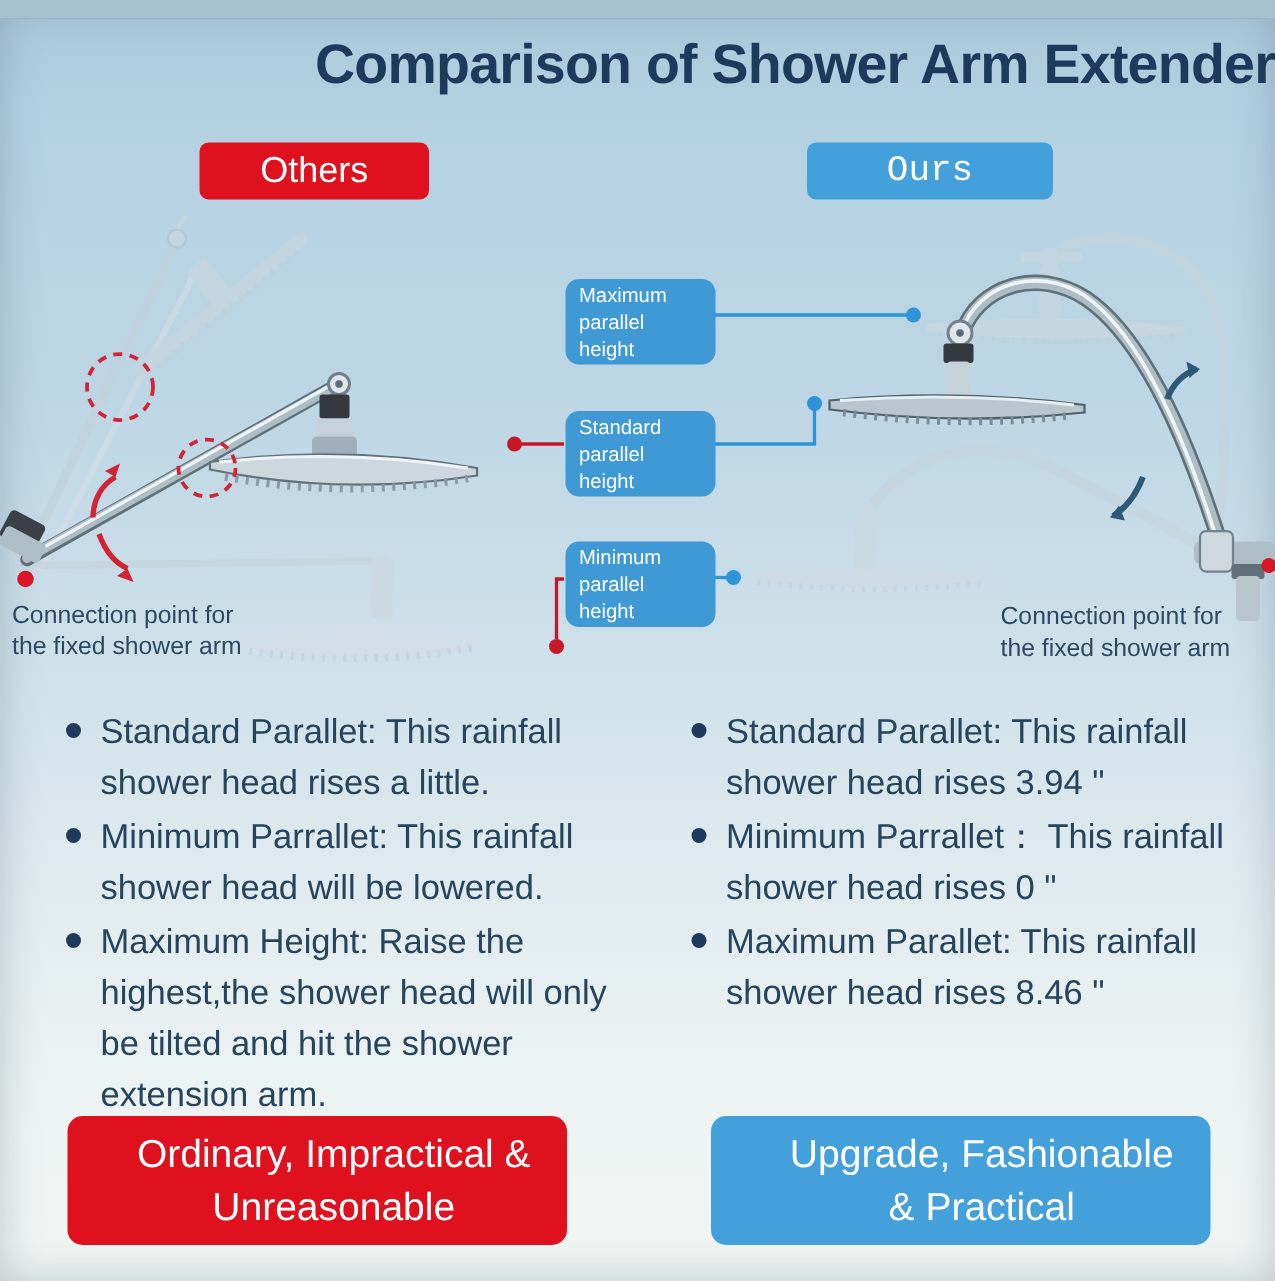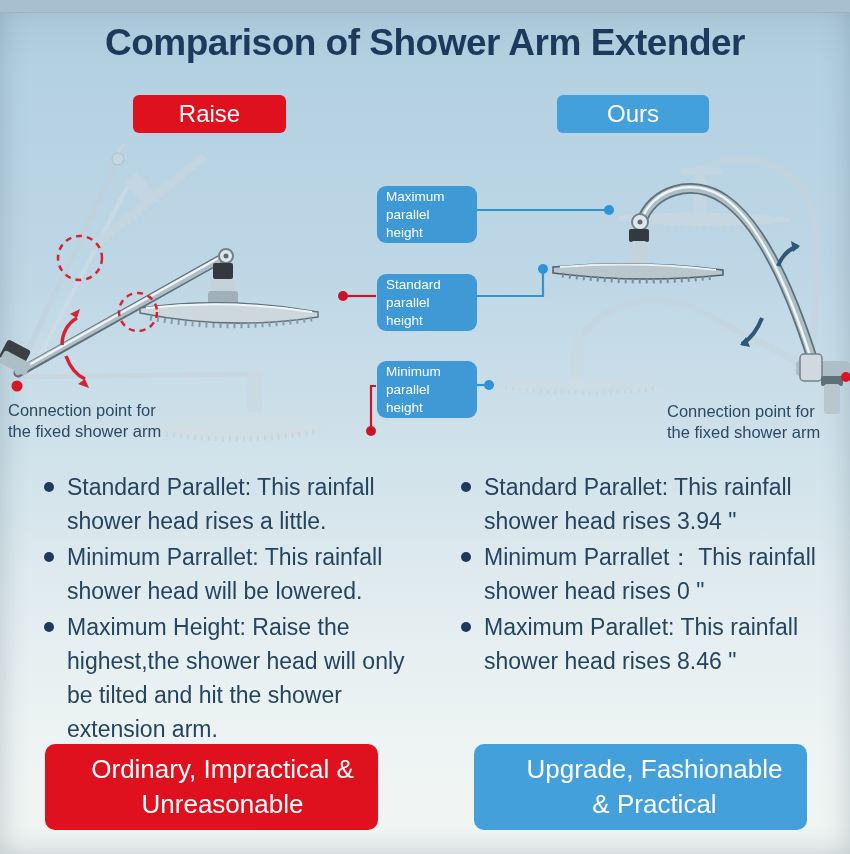--- a/index.html
+++ b/index.html
@@ -4,29 +4,29 @@
 <style>
   html,body{margin:0;padding:0;background:#dfe5e8;}
   #canvas{
     position:relative;width:850px;height:854px;overflow:hidden;
     font-family:"Liberation Sans",sans-serif;
     background:linear-gradient(180deg,#aac6d8 0%,#b4d1e2 8%,#bdd6e5 30%,#cfe1ea 52%,#e3edf0 72%,#eef4f3 88%,#f1f5f3 100%);
     box-shadow:inset 0 0 28px rgba(70,95,112,.30);
   }
   .top-edge{position:absolute;left:0;top:0;width:850px;height:12px;background:#a7c0cf;border-bottom:1px solid #9cb4c3;}
   .title{
-    position:absolute;left:0;top:22px;width:850px;text-align:center;
+    position:absolute;left:0;top:22px;width:850px;text-align:right;
     font-size:37px;font-weight:bold;letter-spacing:-.5px;color:#1d3a5c;
   }
   .badge{
     position:absolute;height:38px;border-radius:6px;color:#fff;
     font-size:24px;display:flex;align-items:center;justify-content:center;
   }
   .badge-others{left:133px;top:95px;width:153px;background:#e0111f;}
-  .badge-ours{left:557px;top:95px;width:152px;background:#43a0da;}
+  .badge-ours{left:538px;top:95px;width:164px;background:#43a0da;font-family:Liberation Mono, monospace;}
   svg.diagram{position:absolute;left:0;top:0;}
   .callout{
     position:absolute;left:377px;width:100px;box-sizing:border-box;
     background:#3e99d5;color:#fff;border-radius:9px;padding:2px 9px;
     font-size:13.5px;line-height:1.32;
   }
   .callout-max{top:186px;}
   .callout-std{top:274px;}
   .callout-min{top:361px;}
   .conn-note{
@@ -51,21 +51,21 @@
   .verdict-blue{left:474px;background:#43a0da;padding-left:42px;}
 </style>
 </head>
 <body>
 
 <div id="canvas">
   <div class="top-edge"></div>
 
   <div class="title">Comparison of Shower Arm Extender</div>
 
-  <div class="badge badge-others">Raise</div>
+  <div class="badge badge-others">Others</div>
   <div class="badge badge-ours">Ours</div>
 
   <svg class="diagram" width="850" height="854" viewBox="0 0 850 854">
 
     <g>
 
       <g opacity="0.55">
         <line x1="16" y1="375" x2="118" y2="161" stroke="#c2d1da" stroke-width="6" stroke-linecap="round"></line>
         <line x1="28" y1="379" x2="132" y2="178" stroke="#d5dfe6" stroke-width="4" stroke-linecap="round"></line>
         <circle cx="118" cy="159" r="6" fill="#cfdae1" stroke="#aebec7" stroke-width="1.5"></circle>

